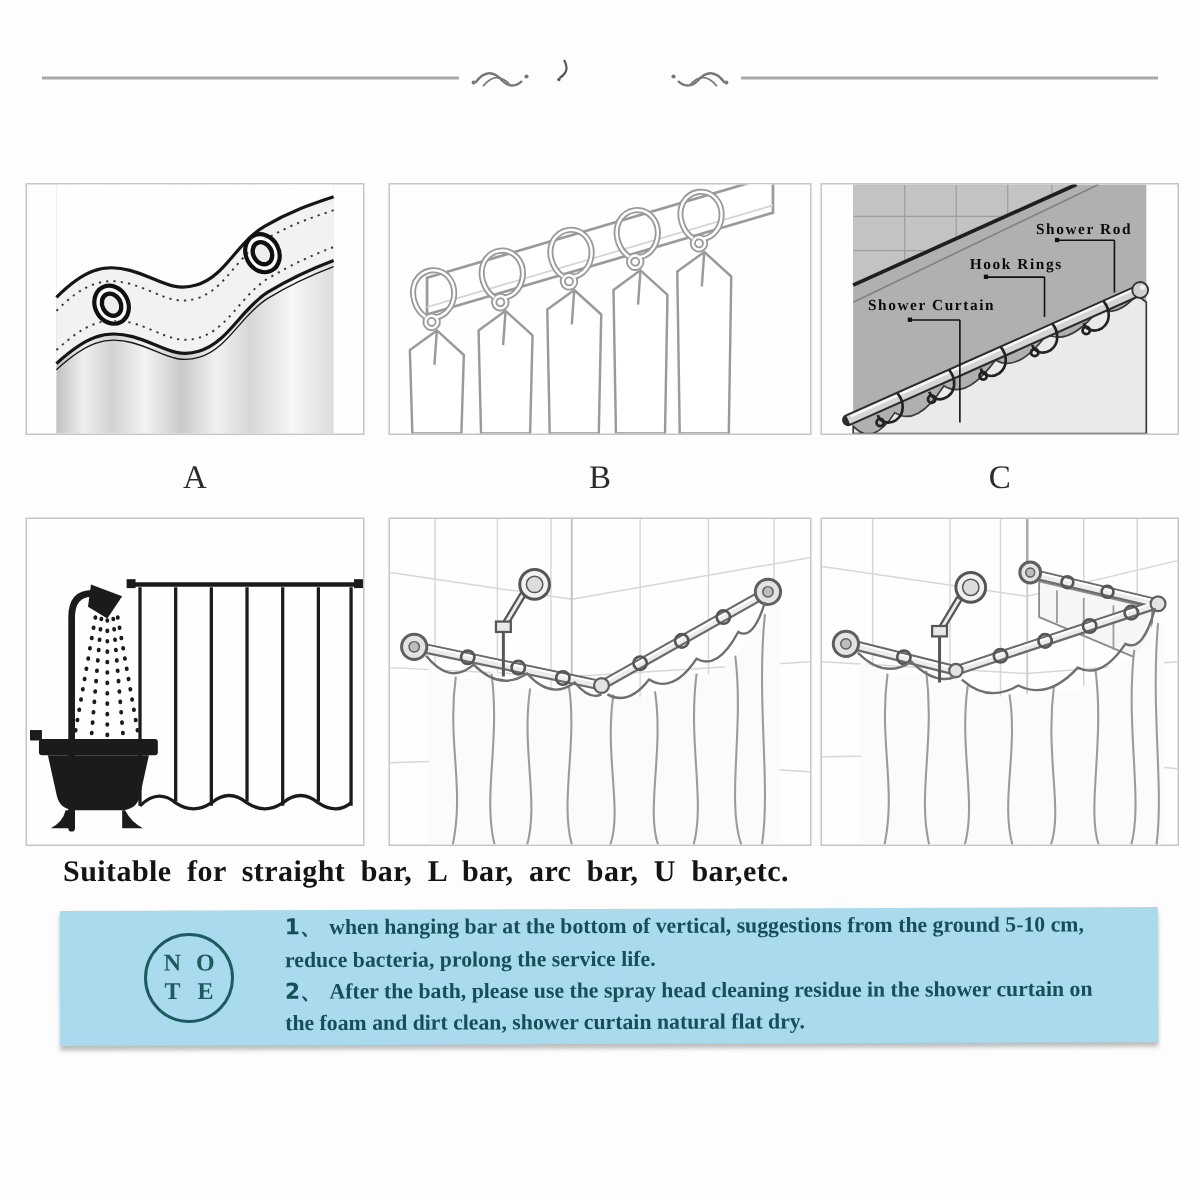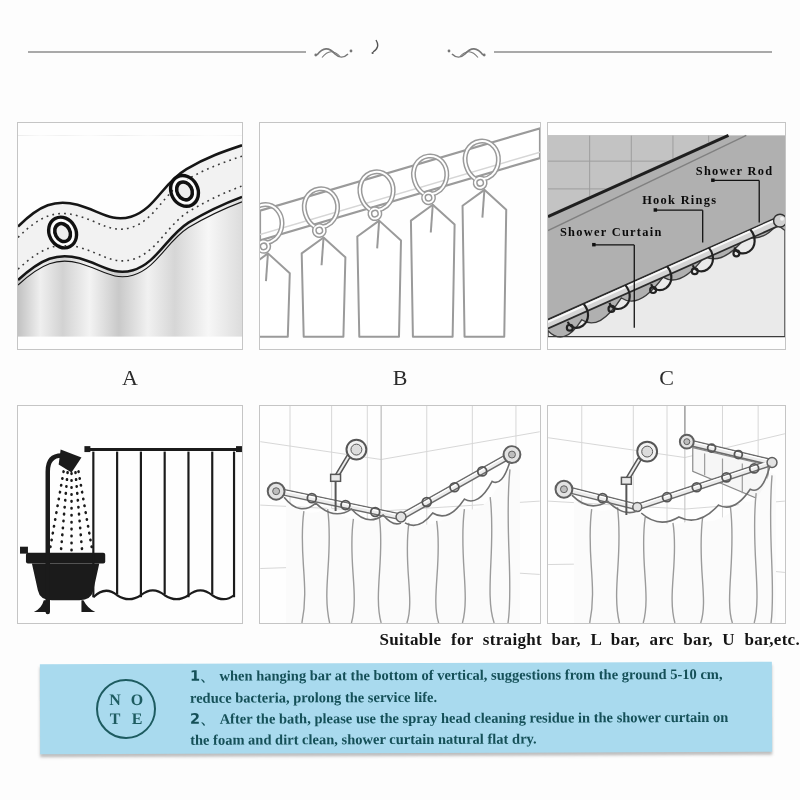--- a/index.html
+++ b/index.html
@@ -18,27 +18,27 @@
                 margin-top:-10px;}
   .orn{display:block;}
   .orn.flip{transform:scaleX(-1);}
 
   
   .grid{margin-left:17px;margin-top:63px;}
   .row{display:flex;}
   .panel{box-sizing:border-box;border:1px solid #c5c5c5;background:#fefefe;padding:0;margin:0;}
   .panel svg{display:block;width:100%;height:100%;}
   .w-a{width:226px;} .w-b{width:282px;} .w-c{width:239px;}
-  .h-1{height:228px;} .h-2{height:219px;}
+  .h-1{height:168px;} .h-2{height:219px;}
   .g-1{margin-right:16px;} .g-2{margin-right:6px;}
   .labels{display:flex;height:55px;align-items:center;}
   .fig-label{text-align:center;font-size:22px;font-weight:400;color:#2b2b2b;}
 
   
-  .caption{margin:6px 0 0 0;text-align:right;font-size:17px;font-weight:700;color:#141414;
+  .caption{margin:6px 0 0 0;text-align:left;font-size:20px;font-weight:700;color:#141414;
            letter-spacing:.3px;word-spacing:5px;padding-left:42px;}
 
   
   .note{box-sizing:border-box;width:732px;height:90px;margin:13px 0 0 40px;background:#a9daee;
         display:flex;align-items:center;transform:rotate(-.2deg);
         box-shadow:0 3px 3px rgba(110,110,110,.45);}
   .stamp{flex:0 0 auto;margin-left:56px;width:56px;height:56px;border:2px solid #1d5b60;
          border-radius:50%;display:flex;align-items:center;justify-content:center;}
   .stamp-grid{display:grid;grid-template-columns:16px 16px;grid-template-rows:19px 19px;
               column-gap:6px;text-align:center;color:#1d5b60;font-size:16px;font-weight:700;

